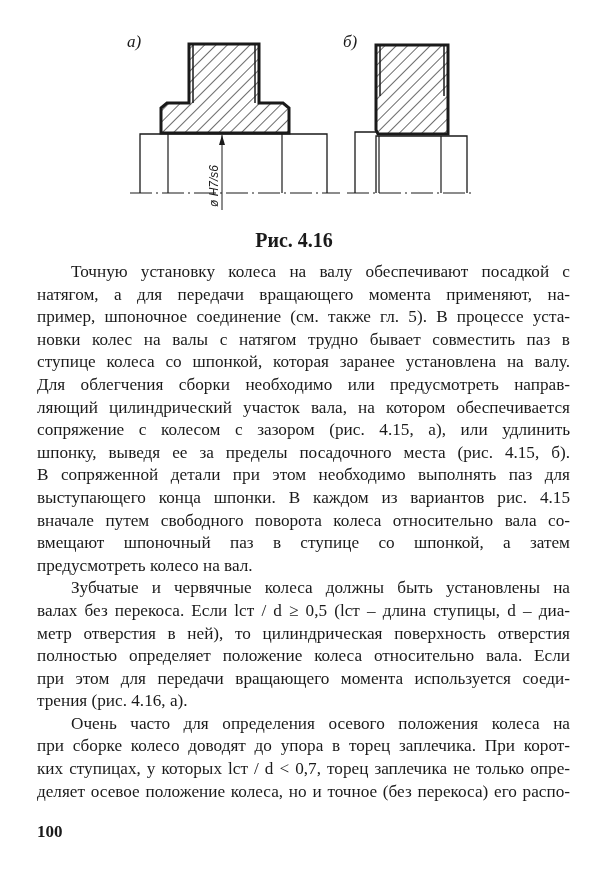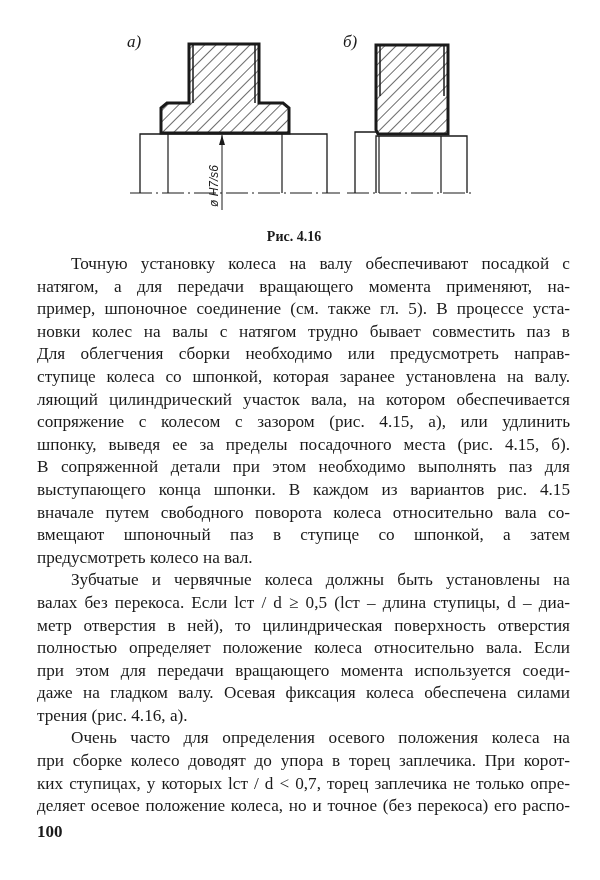--- a/index.html
+++ b/index.html
@@ -1,22 +1,22 @@
 <!DOCTYPE html>
 <html><head>
   <meta charset="utf-8">
   <style>
     html, body { margin: 0; padding: 0; background: #ffffff; }
     body { width: 600px; height: 880px; position: relative; overflow: hidden;
            font-family: "Liberation Serif", serif; color: #1a1a1a; }
     .figure { position: absolute; left: 0; top: 0; width: 600px; height: 225px; }
     .fig-label { position: absolute; font-style: italic; font-size: 17px; }
     .caption { position: absolute; top: 229px; left: 0; width: 588px; text-align: center;
-               font-weight: bold; font-size: 14px; }
-    .text-block { position: absolute; left: 37px; top: 253px; width: 533px; font-size: 17.2px; line-height: 22.6px; }
+               font-weight: bold; font-size: 20px; }
+    .text-block { position: absolute; left: 37px; top: 261px; width: 533px; font-size: 17.2px; line-height: 22.6px; }
     .line { display: block; white-space: nowrap; text-align: justify; text-align-last: justify; height: 22.6px; }
     .line.last { text-align-last: left; }
     .line.indent { padding-left: 34px; }
     .page-number { position: absolute; left: 37px; top: 822px; font-weight: bold; font-size: 17px; }
   </style>
 </head>
 <body>
 
 <div class="figure">
   <svg width="600" height="225" viewBox="0 0 600 225">
@@ -61,38 +61,37 @@
 </div>
 
 <div class="caption">Рис. 4.16</div>
 
 <div class="text-block">
   <div>
     <span class="line indent">Точную установку колеса на валу обеспечивают посадкой с</span>
     <span class="line">натягом, а для передачи вращающего момента применяют, на-</span>
     <span class="line">пример, шпоночное соединение (см. также гл. 5). В процессе уста-</span>
     <span class="line">новки колес на валы с натягом трудно бывает совместить паз в</span>
+    <span class="line">ступице колеса со шпонкой, которая заранее установлена на валу.</span>
     <span class="line">Для облегчения сборки необходимо или предусмотреть направ-</span>
-    <span class="line">ступице колеса со шпонкой, которая заранее установлена на валу.</span>
     <span class="line">ляющий цилиндрический участок вала, на котором обеспечивается</span>
     <span class="line">сопряжение с колесом с зазором (рис. 4.15, а), или удлинить</span>
     <span class="line">шпонку, выведя ее за пределы посадочного места (рис. 4.15, б).</span>
     <span class="line">В сопряженной детали при этом необходимо выполнять паз для</span>
     <span class="line">выступающего конца шпонки. В каждом из вариантов рис. 4.15</span>
     <span class="line">вначале путем свободного поворота колеса относительно вала со-</span>
     <span class="line">вмещают шпоночный паз в ступице со шпонкой, а затем</span>
     <span class="line last">предусмотреть колесо на вал.</span>
   </div>
   <div>
     <span class="line indent">Зубчатые и червячные колеса должны быть установлены на</span>
     <span class="line">валах без перекоса. Если lст / d ≥ 0,5 (lст – длина ступицы, d – диа-</span>
     <span class="line">метр отверстия в ней), то цилиндрическая поверхность отверстия</span>
     <span class="line">полностью определяет положение колеса относительно вала. Если</span>
     <span class="line">при этом для передачи вращающего момента используется соеди-</span>
-    <span class="line">даже на гладком валу. Осевая фиксация колеса обеспечена силами</span>
     <span class="line last">трения (рис. 4.16, а).</span>
   </div>
   <div>
     <span class="line indent">Очень часто для определения осевого положения колеса на</span>
     <span class="line">при сборке колесо доводят до упора в торец заплечика. При корот-</span>
     <span class="line">ких ступицах, у которых lст / d &lt; 0,7, торец заплечика не только опре-</span>
     <span class="line">деляет осевое положение колеса, но и точное (без перекоса) его распо-</span>
   </div>
 </div>
 

